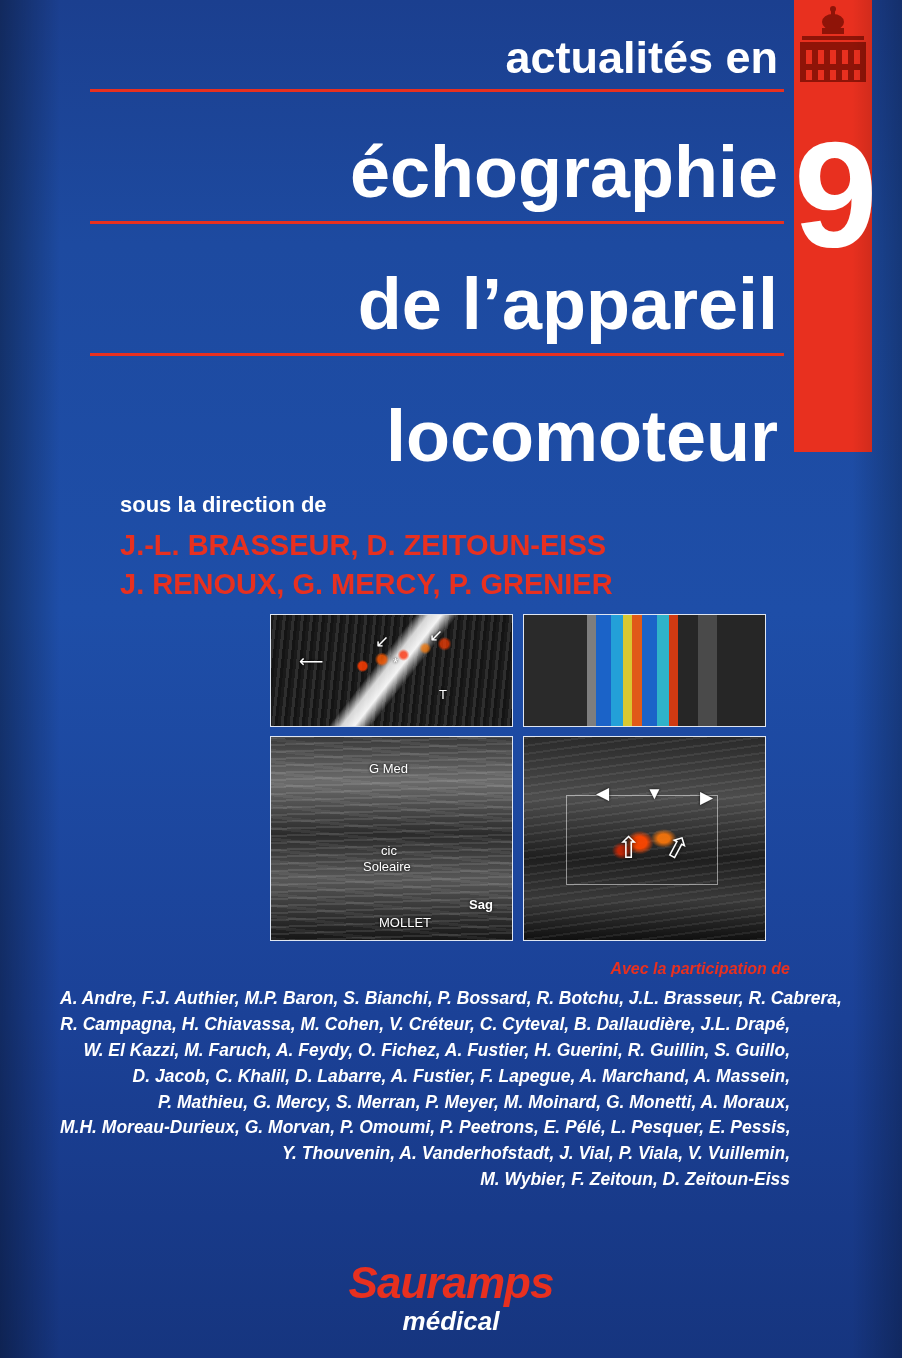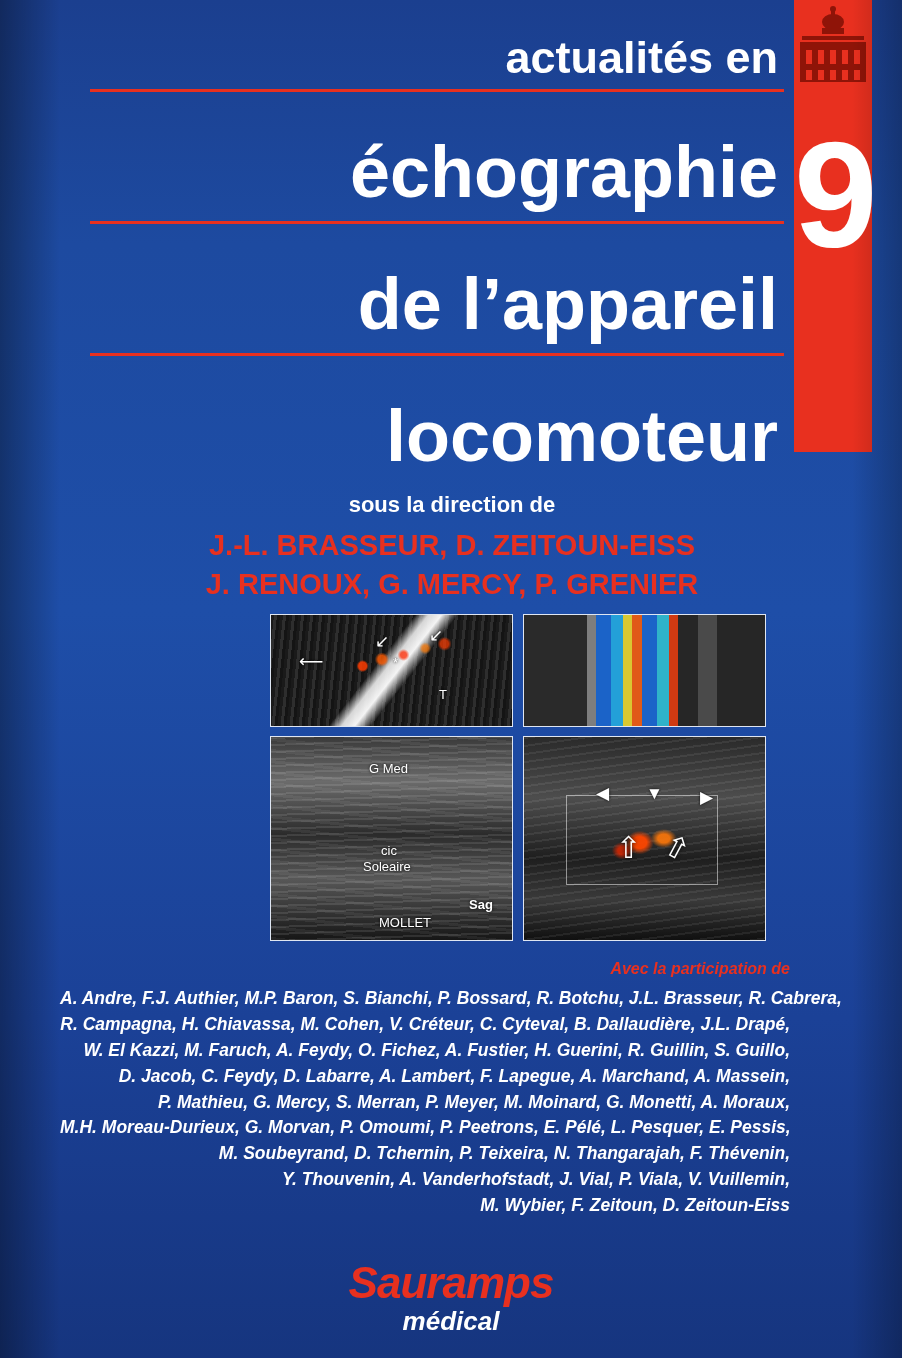--- a/index.html
+++ b/index.html
@@ -105,21 +105,21 @@
     white-space: nowrap;
     margin-top: 40px;
   }
 
   
   .editors {
     position: absolute;
     left: 120px;
     right: 118px;
     top: 492px;
-    text-align: center;
+    text-align: left;
     z-index: 2;
   }
   .editors .lead {
     color: #ffffff;
     font-size: 22px;
     font-weight: bold;
     margin-bottom: 8px;
   }
   .editors .names {
     color: #e8301f;
@@ -351,24 +351,23 @@
       <span class="hollow-arrow" style="left:92px; top:96px;">⇧</span>
       <span class="hollow-arrow" style="left:140px; top:96px; transform: rotate(28deg);">⇧</span>
     </div>
   </div>
 
   <div class="contrib">
     <div class="head">Avec la participation de</div>
     <div class="line">A. Andre, F.J. Authier, M.P. Baron, S. Bianchi, P. Bossard, R. Botchu, J.L. Brasseur, R. Cabrera,</div>
     <div class="line">R. Campagna, H. Chiavassa, M. Cohen, V. Créteur, C. Cyteval, B. Dallaudière, J.L. Drapé,</div>
     <div class="line">W. El Kazzi, M. Faruch, A. Feydy, O. Fichez, A. Fustier, H. Guerini, R. Guillin, S. Guillo,</div>
-    <div class="line">D. Jacob, C. Feydy, D. Labarre, A. Lambert, F. Lapegue, A. Marchand, A. Massein,</div>
+    <div class="line">D. Jacob, C. Khalil, D. Labarre, A. Fustier, F. Lapegue, A. Marchand, A. Massein,</div>
     <div class="line">P. Mathieu, G. Mercy, S. Merran, P. Meyer, M. Moinard, G. Monetti, A. Moraux,</div>
     <div class="line">M.H. Moreau-Durieux, G. Morvan, P. Omoumi, P. Peetrons, E. Pélé, L. Pesquer, E. Pessis,</div>
-    <div class="line">M. Soubeyrand, D. Tchernin, P. Teixeira, N. Thangarajah, F. Thévenin,</div>
     <div class="line">Y. Thouvenin, A. Vanderhofstadt, J. Vial, P. Viala, V. Vuillemin,</div>
     <div class="line">M. Wybier, F. Zeitoun, D. Zeitoun-Eiss</div>
   </div>
 
   <div class="publisher">
     <div class="brand">Sauramps</div>
     <div class="sub">médical</div>
   </div>
 
 </div>

